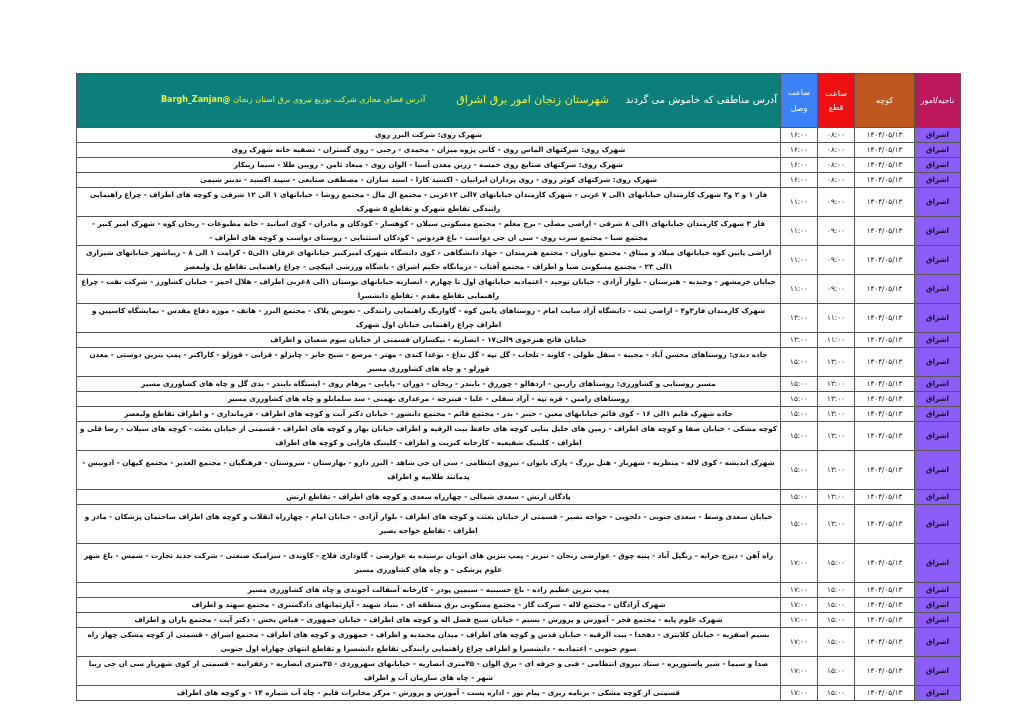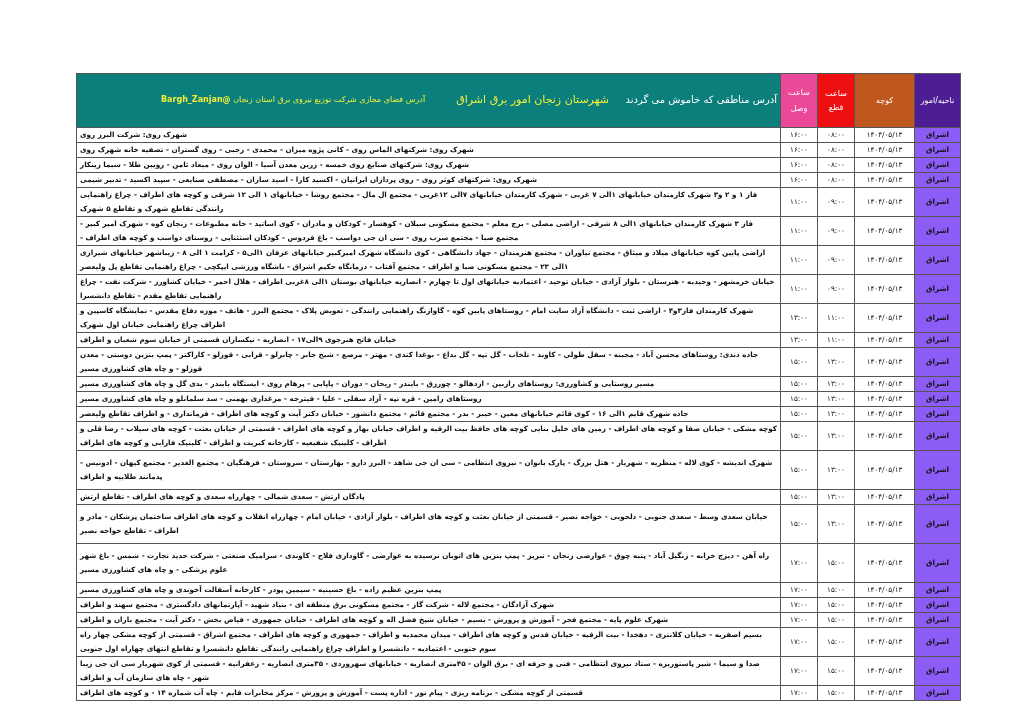--- a/index.html
+++ b/index.html
@@ -3,32 +3,32 @@
 <meta charset="utf-8">
 <style>
   html, body { margin:0; padding:0; background:#ffffff; }
   body { width:1024px; height:724px; position:relative; overflow:hidden; font-family:"DejaVu Sans", sans-serif; }
   #sheet {
     position:absolute; left:76px; top:73px; width:885px;
     border-collapse:collapse; direction:rtl; table-layout:fixed;
   }
   #sheet td, #sheet th { border:1px solid #555; padding:0 3px; font-size:7.2px; line-height:14px; color:#111; }
   #sheet thead th { height:53px; font-weight:normal; color:#fff; font-size:8px; }
-  .h-region { background:#4c1d95; width:46px; }
+  .h-region { background:#be185d; width:46px; }
   .h-date { background:#c0571f; width:60px; }
   .h-off { background:#ee1010; width:37px; }
-  .h-on { background:#ec4899; width:37px; line-height:16px !important; }
+  .h-on { background:#3b82f6; width:37px; line-height:16px !important; }
   .h-addr { background:#0b7f7c; text-align:right; }
   .h-addr .title { color:#fff; font-size:10px; }
   .h-addr .city { color:#f2ee3a; font-size:11px; margin-right:14px; }
   .h-addr .social { color:#f2ee3a; font-size:8px; float:left; padding-left:40px; }
   .h-addr .social b { color:#f2ee3a;padding-left:41px; }
   .c-region { background:#8b5cf6; text-align:center; font-weight:bold; font-size:7.5px; }
   .c-date, .c-off, .c-on { text-align:center; font-size:7.2px; }
-  .c-addr { text-align:left; font-weight:bold; font-size:6.9px; }
+  .c-addr { text-align:center; font-weight:bold; font-size:6.9px; }
   tr.r1 td { height:13px; }
   tr.r2 td { height:28px; }
   tr.r3 td { height:38px; }
 </style>
 </head>
 <body>
 
 <table id="sheet">
   <colgroup>
     <col style="width:46px">

